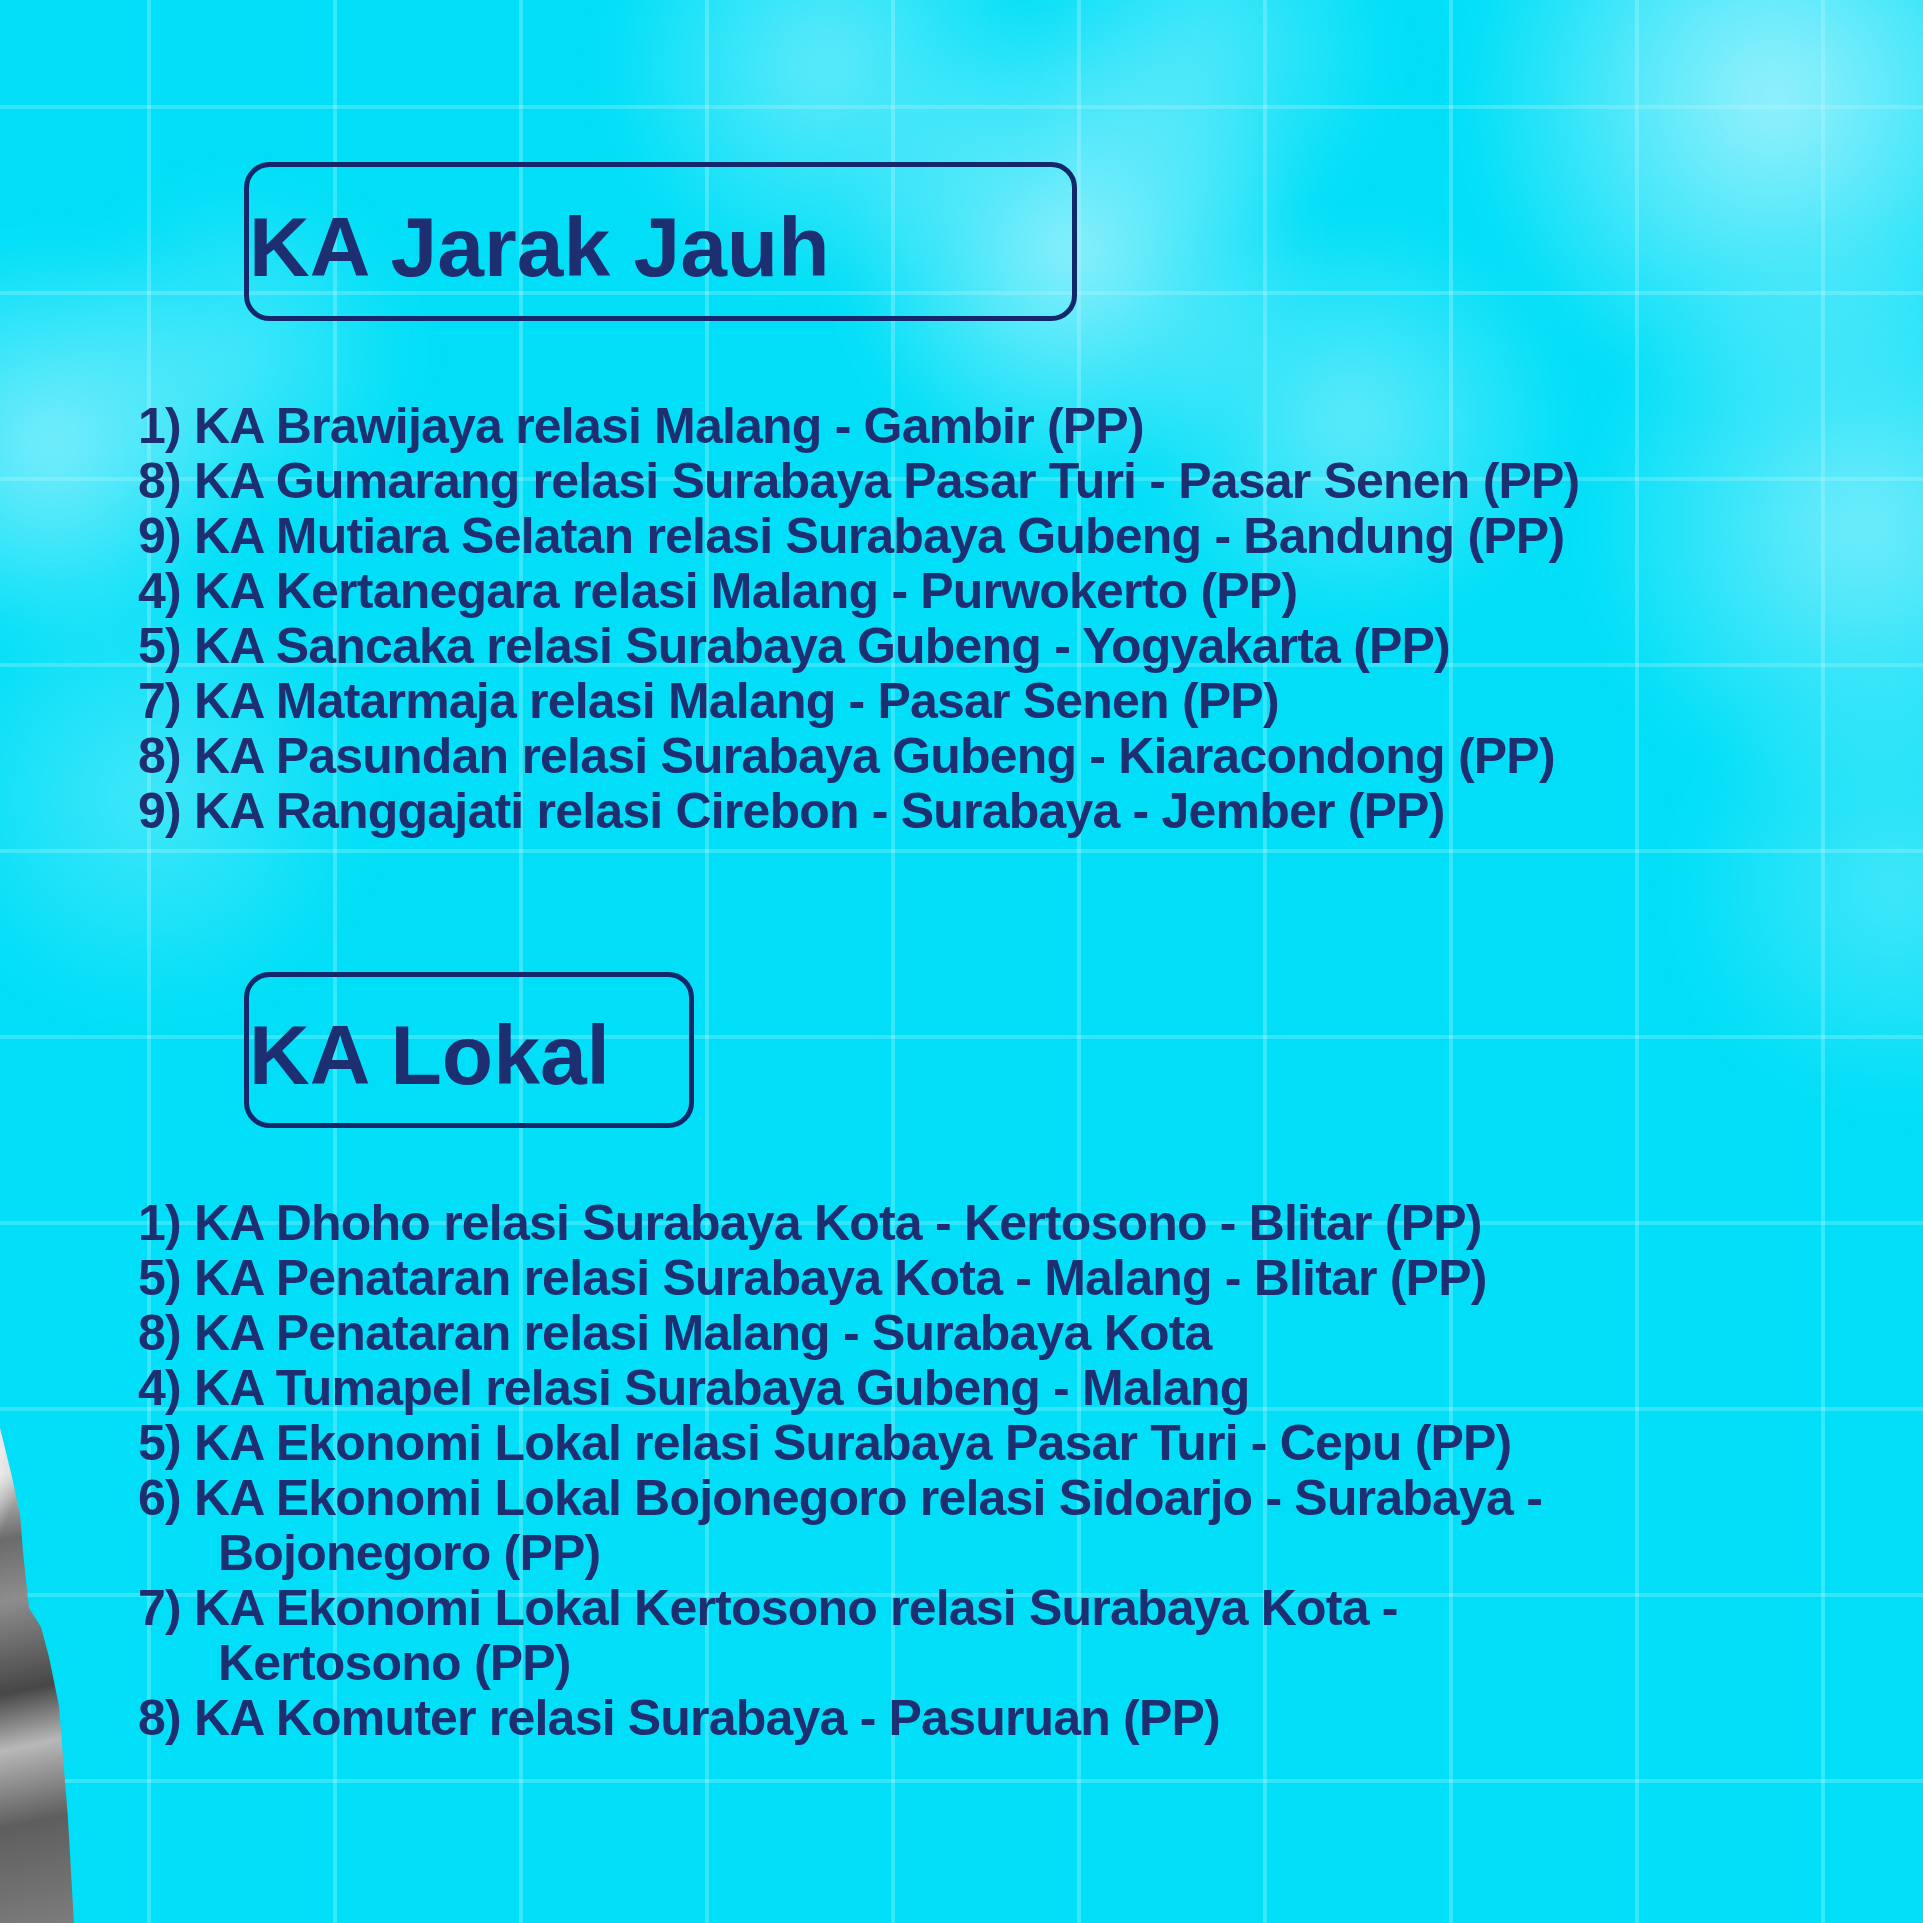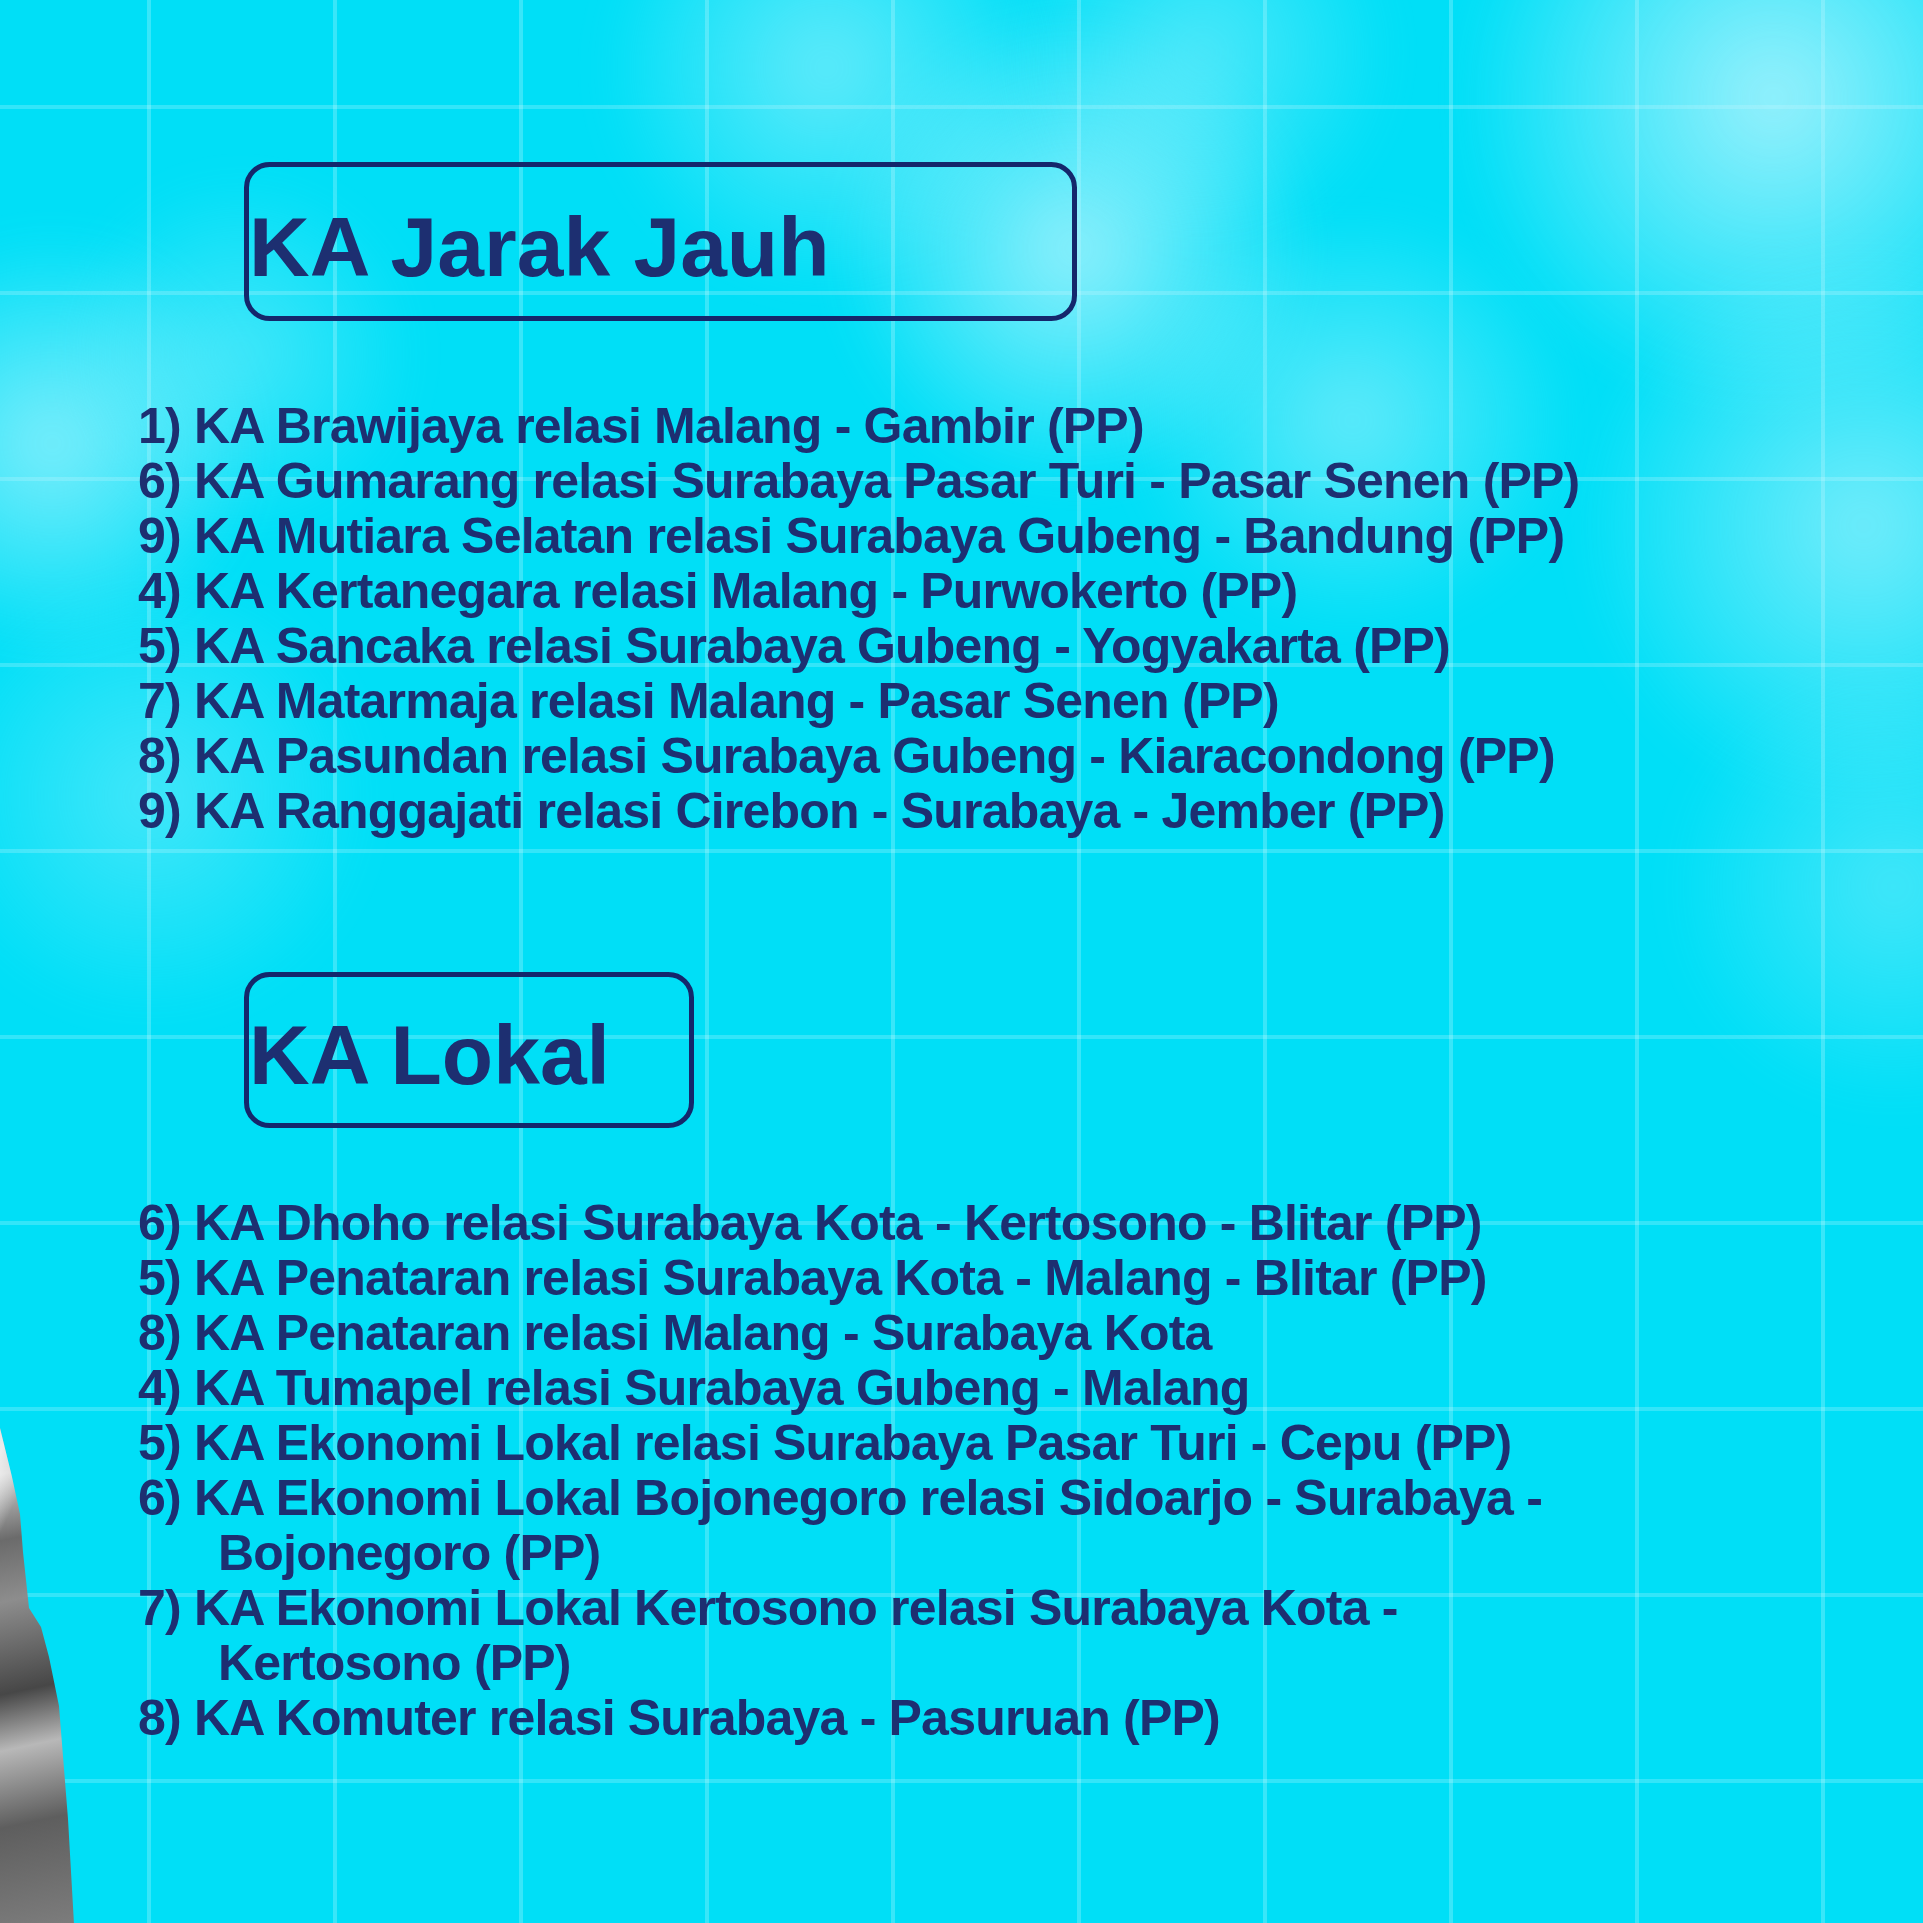--- a/index.html
+++ b/index.html
@@ -99,35 +99,35 @@
   <div class="cloud c8"></div>
   <div class="cloud c9"></div>
   <div class="cloud c10"></div>
 
   <div class="header-box box1">
     <h2>KA Jarak Jauh</h2>
   </div>
 
   <ul class="train-list list1">
     <li>1) KA Brawijaya relasi Malang - Gambir (PP)</li>
-    <li>6) KA Gumarang relasi Surabaya Pasar Turi - Pasar Senen (PP)</li>
+    <li>8) KA Gumarang relasi Surabaya Pasar Turi - Pasar Senen (PP)</li>
     <li>9) KA Mutiara Selatan relasi Surabaya Gubeng - Bandung (PP)</li>
     <li>4) KA Kertanegara relasi Malang - Purwokerto (PP)</li>
     <li>5) KA Sancaka relasi Surabaya Gubeng - Yogyakarta (PP)</li>
     <li>7) KA Matarmaja relasi Malang - Pasar Senen (PP)</li>
     <li>8) KA Pasundan relasi Surabaya Gubeng - Kiaracondong (PP)</li>
     <li>9) KA Ranggajati relasi Cirebon - Surabaya - Jember (PP)</li>
   </ul>
 
   <div class="header-box box2">
     <h2>KA Lokal</h2>
   </div>
 
   <ul class="train-list list2">
-    <li>6) KA Dhoho relasi Surabaya Kota - Kertosono - Blitar (PP)</li>
+    <li>1) KA Dhoho relasi Surabaya Kota - Kertosono - Blitar (PP)</li>
     <li>5) KA Penataran relasi Surabaya Kota - Malang - Blitar (PP)</li>
     <li>8) KA Penataran relasi Malang - Surabaya Kota</li>
     <li>4) KA Tumapel relasi Surabaya Gubeng - Malang</li>
     <li>5) KA Ekonomi Lokal relasi Surabaya Pasar Turi - Cepu (PP)</li>
     <li>6) KA Ekonomi Lokal Bojonegoro relasi Sidoarjo - Surabaya -</li>
     <li class="wrap">Bojonegoro (PP)</li>
     <li>7) KA Ekonomi Lokal Kertosono relasi Surabaya Kota -</li>
     <li class="wrap">Kertosono (PP)</li>
     <li>8) KA Komuter relasi Surabaya - Pasuruan (PP)</li>
   </ul>

